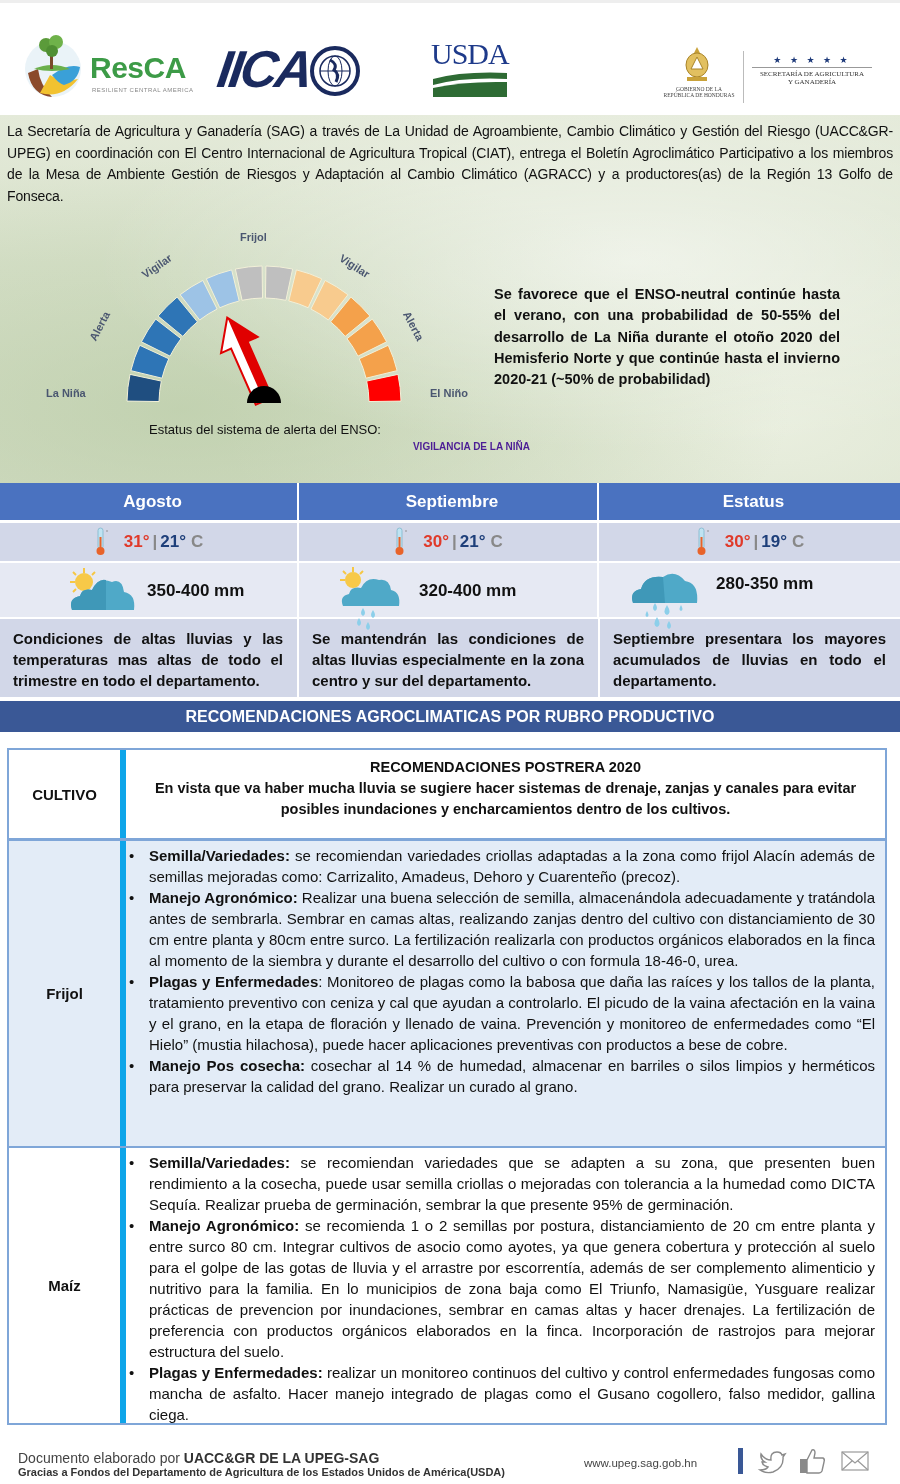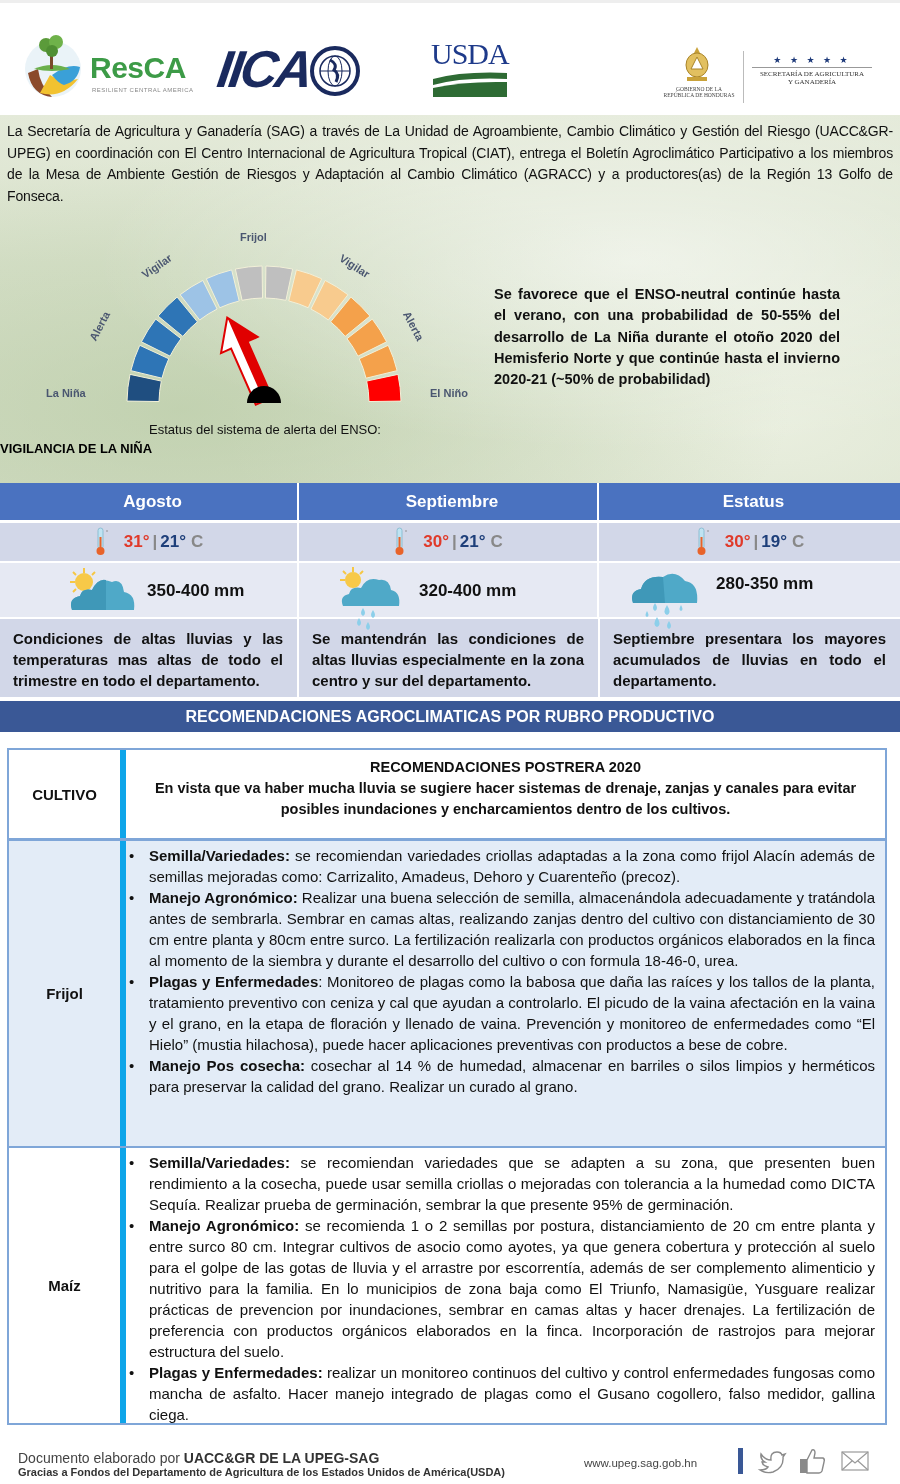--- a/index.html
+++ b/index.html
@@ -36,21 +36,21 @@
       radial-gradient(ellipse at 85% 85%, rgba(235,240,225,0.9), rgba(235,240,225,0) 50%),
       linear-gradient(180deg, #e4ead9 0%, #d9e2cc 40%, #d6dfc8 100%); }
 
   .intro { position: absolute; left: 7px; top: 121px; width: 886px; font-size: 14px; line-height: 21.5px; text-align: justify; color: #111; font-family: "Liberation Sans Narrow", "Liberation Sans", sans-serif; letter-spacing: -0.15px; }
 
   
   .gauge { position: absolute; left: 0; top: 220px; width: 480px; height: 250px; }
   .gauge svg { position: absolute; left: 0; top: 0; }
   .g-label { position: absolute; font-size: 11px; font-weight: bold; color: #4a5670; }
   .gauge-status { position: absolute; left: 0; top: 422px; width: 530px; text-align: center; font-size: 13px; color: #111; }
-  .gauge-status-value { position: absolute; left: 0; top: 441px; width: 530px; text-align: left; font-size: 13px; font-weight: bold; color: #000000; }
+  .gauge-status-value { position: absolute; left: 0; top: 441px; width: 530px; text-align: right; font-size: 10px; font-weight: bold; color: #4c1d95; }
 
   .enso-text { position: absolute; left: 494px; top: 284px; width: 346px; font-size: 14.5px; font-weight: bold; line-height: 21.3px; text-align: justify; color: #111; }
 
   
   .forecast { position: absolute; left: 0; top: 483px; width: 900px; }
   .f-row { display: flex; width: 900px; }
   .f-cell { border-right: 2px solid #fff; position: relative; }
   .f-cell:last-child { border-right: none; }
   .f-head { height: 40px; background: #4a72c0; color: #fff; font-size: 17px; font-weight: bold; display: flex; align-items: center; justify-content: center; border-bottom: 3px solid #fff; padding-left: 8px; }
   .f-temp { height: 40px; background: #d2d7e8; display: flex; align-items: center; justify-content: center; font-size: 17px; font-weight: bold; border-bottom: 2px solid #fff; }

